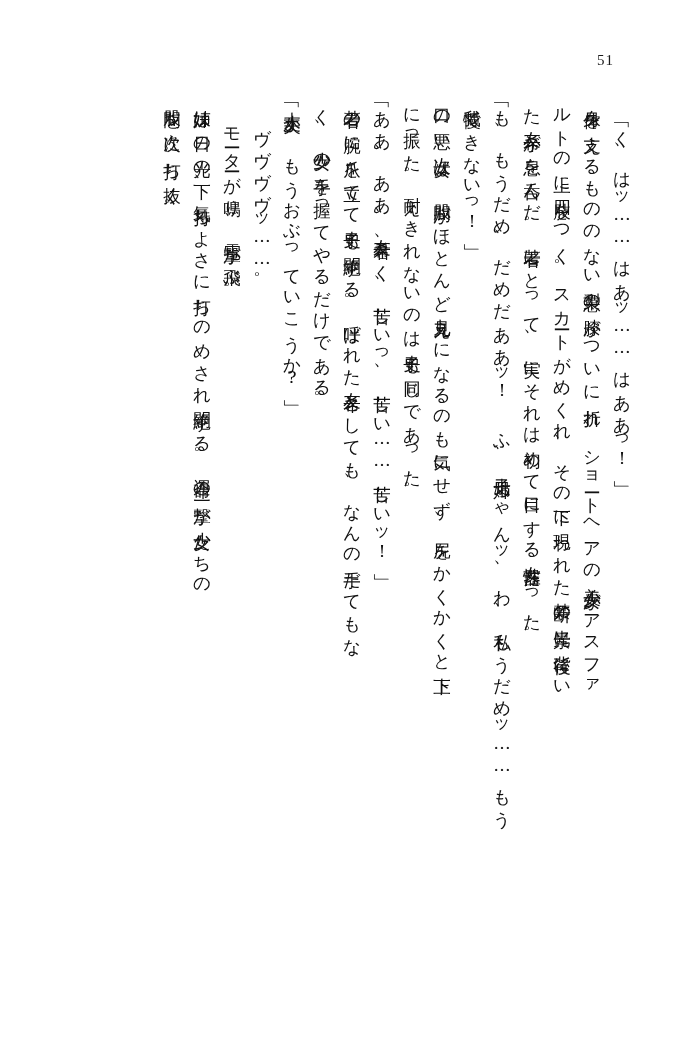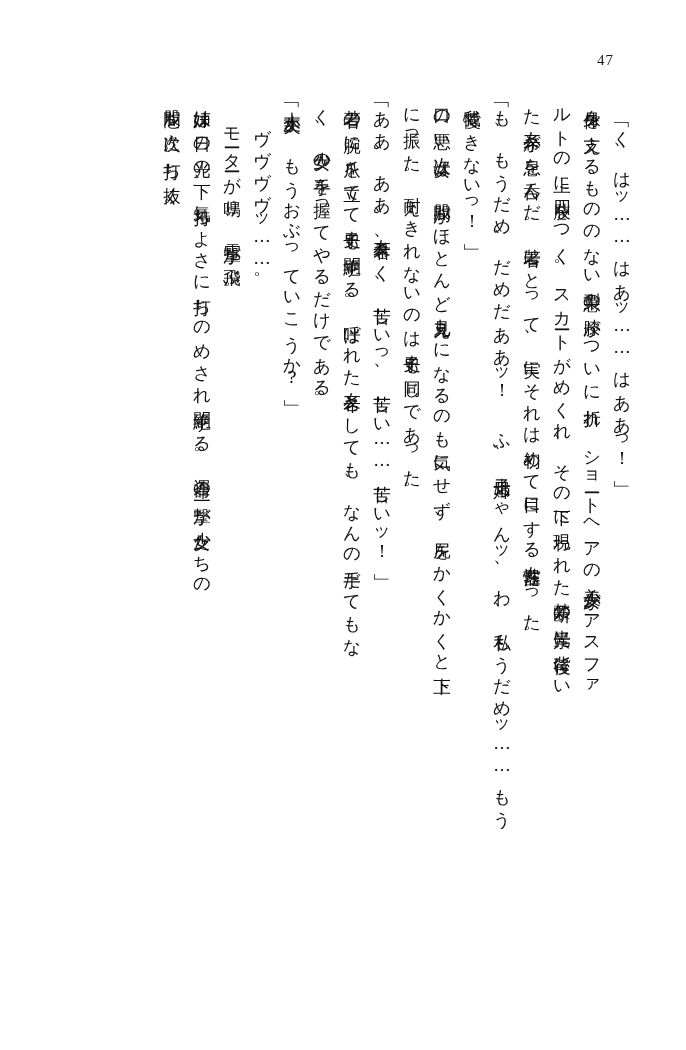--- a/index.html
+++ b/index.html
@@ -57,21 +57,21 @@
   }
   .vline.indent-1 {
     padding-top: 20px;
   }
 </style>
 </head>
 <body>
 
 <div class="page">
 
-  <div class="page-number">47</div>
+  <div class="page-number">51</div>
 
   <div class="text-block">
       <div class="vline indent-1">「く、はッ……はあッ……はああっ!」</div>
       <div class="vline">身体を支えるもののない梨恵の膝がついに折れ、ショートヘアの美少女がアスファ</div>
       <div class="vline">ルトの上に四肢をつく。スカートがめくれ、その下に現われた禁断の光景に背後にい</div>
       <div class="vline">た友希が息を呑んだ。若者にとって、実にそれは初めて目にする女性器だった。</div>
       <div class="vline">「も、もうだめ、だめだああッ!　ふ、史子姉ちゃんッ、わ、私もうだめッ……もう</div>
       <div class="vline">我慢できないっ!」</div>
       <div class="vline">口の悪い次女は、股間がほとんど丸見えになるのも気にせず、尻をかくかくと上下</div>
       <div class="vline">に振った。耐えきれないのは史子も同じであった。</div>

